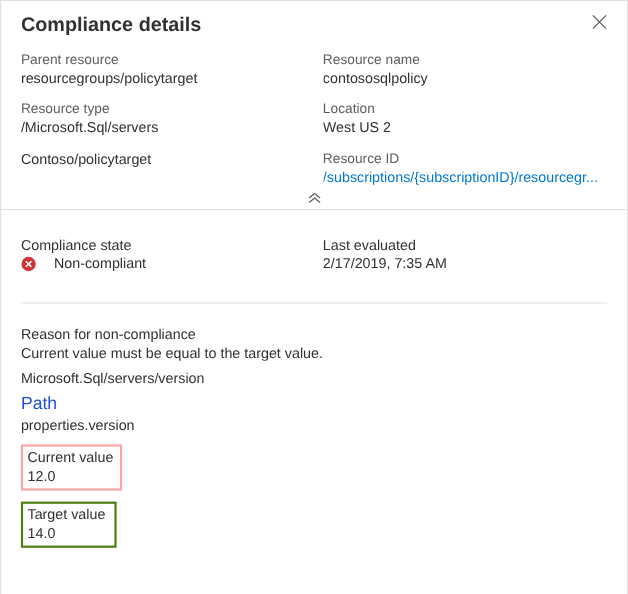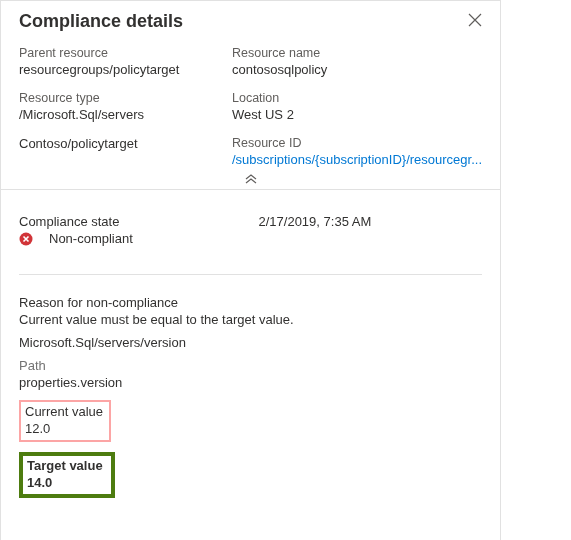--- a/index.html
+++ b/index.html
@@ -9,21 +9,21 @@
     font-size: 13px;
     color: #323130;
     background: #ffffff;
     width: 571px;
     height: 540px;
     overflow: hidden;
   }
   .panel {
     border: 1px solid #e1e1e1;
     border-bottom: none;
-    width: 501px;
+    width: 571px;
     height: 540px;
     position: relative;
   }
   .header {
     display: flex;
     justify-content: space-between;
     align-items: center;
     padding: 10px 14px 6px 18px;
   }
   .title {
@@ -97,25 +97,24 @@
     padding: 20px 18px 0 18px;
   }
   .stack > div { margin-bottom: 8px; }
   .box-red {
     border: 2px solid #fca5a5;
     display: inline-block;
     padding: 2px 6px 4px 4px;
     margin-top: 2px;
   }
   .box-green {
-    border: 4px solid #4d7c0f;
+    border: 2px solid #4d7c0f;
     display: inline-block;
     padding: 2px 8px 4px 4px;
     margin-top: 2px;
-    font-weight: bold;
   }
   .small-gap { margin-top: 6px; }
 </style>
 </head>
 <body>
 
 <div class="panel">
 
   <div class="header">
     <div class="title">Compliance details</div>
@@ -172,37 +171,38 @@
           <span class="status-icon">
             <svg width="14" height="14" viewBox="0 0 14 14">
                 <circle cx="7" cy="7" r="6.5" fill="#d13438"></circle>
                 <path d="M4.5 4.5 L9.5 9.5 M9.5 4.5 L4.5 9.5" stroke="#fff" stroke-width="1.6"></path>
               </svg>
           </span>
           <span>Non-compliant</span>
         </div>
       </div>
       <div>
+        <div class="field-label" style="font-size:13px;color:#323130">Last evaluated</div>
         <div class="field-value">2/17/2019, 7:35 AM</div>
       </div>
     </div>
   </div>
 
   <div class="divider"></div>
 
   <div class="reason-section stack">
     <div>
       <div class="field-label" style="font-size:13px;color:#323130">Reason for non-compliance</div>
       <div class="field-value">Current value must be equal to the target value.</div>
     </div>
     <div class="small-gap">
       <div class="field-value">Microsoft.Sql/servers/version</div>
     </div>
     <div class="small-gap">
-      <div class="field-label" style="font-size:13px;color:#737373">Path</div>
+      <div class="field-label" style="font-size:16px;color:#1d4ed8">Path</div>
       <div class="field-value">properties.version</div>
     </div>
     <div>
       <div class="box-red">
         <div class="field-label" style="font-size:13px;color:#323130">Current value</div>
         <div class="field-value">12.0</div>
       </div>
     </div>
     <div>
       <div class="box-green">

